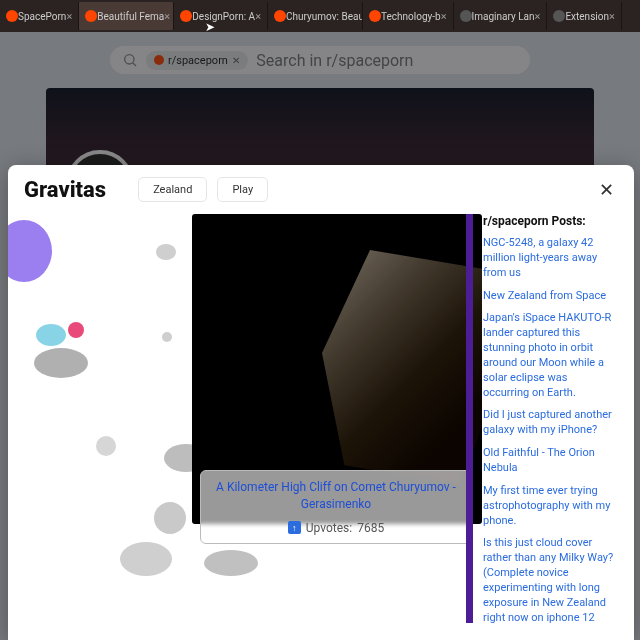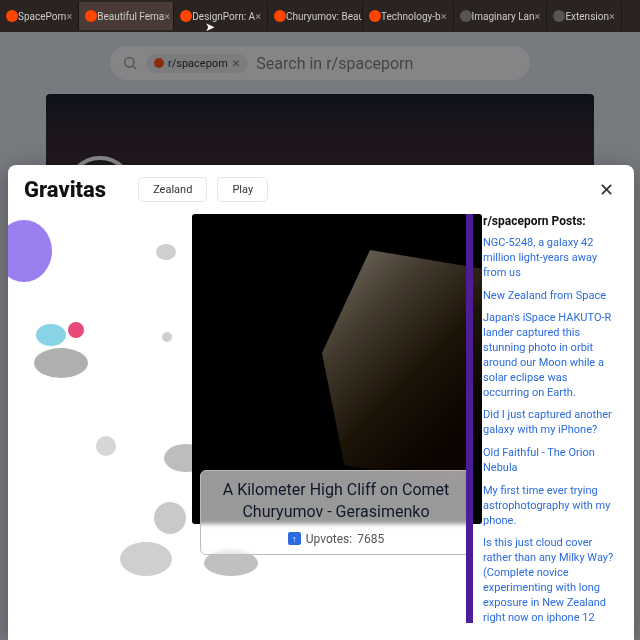--- a/index.html
+++ b/index.html
@@ -6,21 +6,21 @@
 body{width:640px;height:640px;overflow:hidden;background:#1a1a1b;position:relative}
 .tabs{height:32px;background:#2b2321;display:flex;align-items:center;font-size:10px;color:#ccc}
 .tab{display:flex;align-items:center;padding:0 6px;height:28px;border-right:1px solid #1a1512;gap:0;white-space:nowrap;overflow:hidden;position:relative;max-width:95px;cursor:pointer}
 .tab.active{background:#4a3a35}
 .fav{width:12px;height:12px;border-radius:50%;background:#ff4500;flex-shrink:0}
 .fav.dk{background:#555}
 .tabx{font-size:11px;color:#999;margin-left:auto;cursor:pointer}
 .cursor{position:absolute;left:205px;top:20px;color:#fff;font-size:12px;z-index:5;pointer-events:none}
 .page{position:relative;height:608px;background:#dae0e6}
 .search{display:flex;justify-content:center;padding:14px 0}
-.sbox{width:420px;height:34px;background:#f6f7f8;border-radius:20px;display:flex;align-items:center;padding:0 12px;gap:8px}
+.sbox{width:420px;height:28px;background:#f6f7f8;border-radius:20px;display:flex;align-items:center;padding:0 12px;gap:8px}
 .sicon{width:16px;height:16px;color:#878a8c}
 .chip{background:#e2e4e6;border-radius:12px;padding:3px 8px;font-size:11px;color:#1c1c1c;display:flex;align-items:center;gap:4px}
 .chipc{font-size:10px;color:#666;cursor:pointer}
 .sin{flex:1;border:none;background:none;font-size:16px;color:#4c1d95;outline:none}
 .banner{margin:0 46px;height:100px;background:linear-gradient(180deg,#0a0f1e,#2a1825 50%,#3a2530);border-radius:4px 4px 0 0;position:relative;overflow:hidden}
 .avatarc{position:absolute;left:20px;bottom:-30px;width:68px;height:68px;border-radius:50%;border:4px solid #fff;background:#222}
 .content{margin:0 46px;background:#fff;padding-top:38px;display:flex;gap:24px}
 .main{flex:1;padding:12px}
 .pimg{width:220px;height:130px;background:linear-gradient(180deg,#e8e4dc 25%,#3a2820 25%,#1a1008 70%,#c8b8a0 70%);border-radius:6px;margin:36px 0 0 14px}
 .side{width:280px;padding:12px;font-size:12px;color:#1c1c1c}
@@ -33,21 +33,21 @@
 .tabbtns{margin-left:22px;display:flex;gap:10px}
 .tbtn{background:#fff;border:1px solid #e5e5e5;border-radius:5px;padding:5px 14px;font-size:11px;color:#333;cursor:pointer}
 .close{margin-left:auto;font-size:18px;color:#333;cursor:pointer;padding:4px}
 .mbody{display:flex;padding:0 16px 16px;gap:14px;height:calc(100% - 50px)}
 .viewer{flex:1;position:relative}
 .blobs{position:absolute;inset:0;pointer-events:none}
 .blob{position:absolute;border-radius:50%}
 .imgbox{position:absolute;left:168px;top:0;width:290px;height:310px;background:#000;border-radius:3px;overflow:hidden}
 .comet{position:absolute;right:0;top:36px;width:160px;height:234px;background:linear-gradient(135deg,#7a7268 0%,#4a4238 30%,#2a2218 55%,#1a1410 80%);clip-path:polygon(30% 0%,100% 8%,100% 76%,86% 100%,14% 92%,0% 44%);filter:contrast(1.15)}
 .caption{position:absolute;left:176px;top:256px;width:272px;background:rgba(255,255,255,.6);border:1px solid #bbb;border-radius:6px;padding:8px 10px;text-align:center;backdrop-filter:blur(2px)}
-.ctitle{font-size:16px;color:#0f172a;line-height:1.4}
+.ctitle{font-size:12px;color:#1d4ed8;line-height:1.4}
 .cvotes{margin-top:8px;font-size:12px;color:#555;display:flex;align-items:center;justify-content:center;gap:5px}
 .upi{width:13px;height:13px;background:#2b6cdf;color:#fff;font-size:9px;display:inline-flex;align-items:center;justify-content:center;border-radius:2px}
 .posts{width:152px;border-left:7px solid #4c1d95;padding:0 4px 0 10px;overflow-y:auto;position:relative}
 .posts::-webkit-scrollbar{width:6px}
 .posts::-webkit-scrollbar-thumb{background:#c8c8c8;border-radius:3px}
 .ptitle{font-size:12px;font-weight:700;color:#111;margin-bottom:8px}
 .plink{display:block;font-size:11px;color:#2b6cdf;line-height:1.35;margin-bottom:8px;cursor:pointer}
 </style>
 </head>
 <body>

